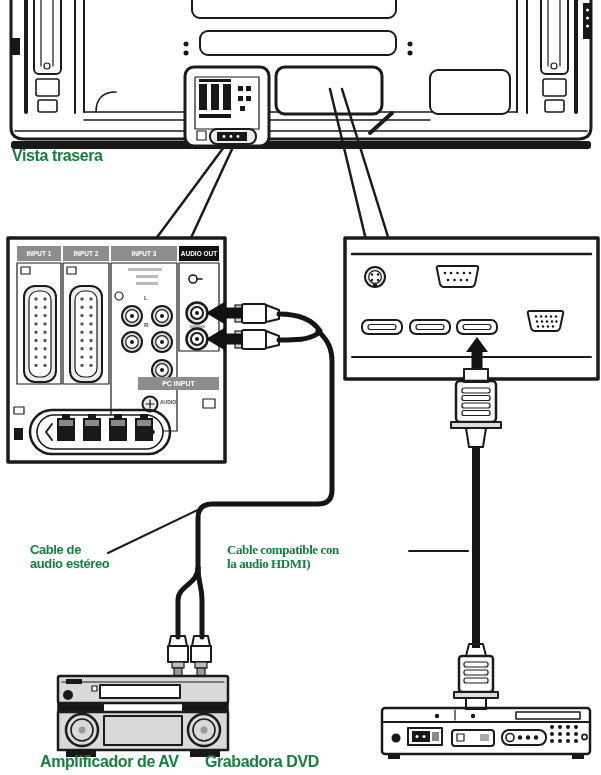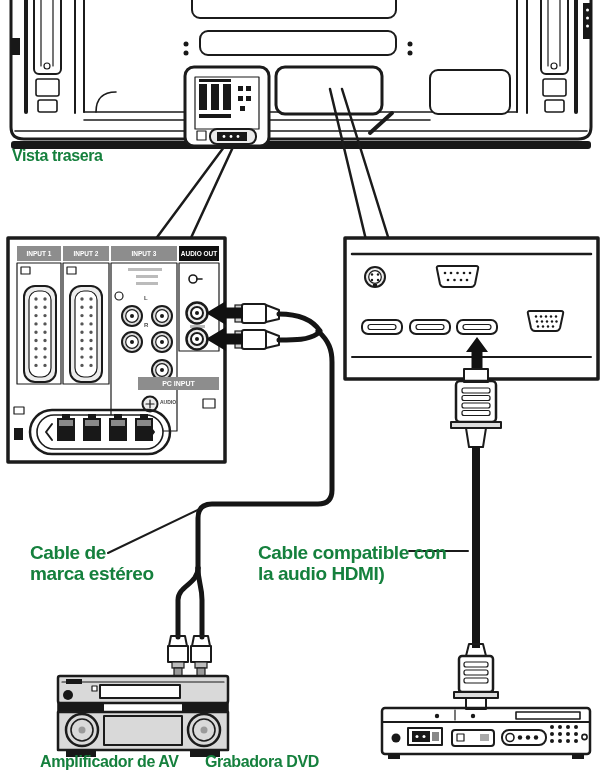--- a/index.html
+++ b/index.html
@@ -7,21 +7,21 @@
          font-family:"Liberation Sans",sans-serif;}
   svg{position:absolute;left:0;top:0;}
   .ln{stroke:#1b1b1b;fill:none;stroke-linecap:round;stroke-linejoin:round;}
   .w1{stroke-width:1.2}.w15{stroke-width:1.6}.w2{stroke-width:2}.w25{stroke-width:2.5}
   .w3{stroke-width:3}.w35{stroke-width:3.5}.w4{stroke-width:4}
   .fw{fill:#ffffff}.fe{fill:#ececec}.fd{fill:#dddddd}.fg{fill:#d9d9d9}
   .dark{fill:#181818;stroke:none}
   .cable{stroke:#151515;fill:none;stroke-width:5;stroke-linecap:round;stroke-linejoin:round;}
   .lbl{position:absolute;font-weight:bold;color:#15803d;letter-spacing:-0.4px;line-height:1.08;}
   .cap{font-size:16px;}
-  .note{font-size:19px;}
+  .note{font-size:13px;}
   .hdr{position:absolute;font-weight:bold;color:#ffffff;font-size:6.5px;letter-spacing:0;
        text-align:center;line-height:15px;overflow:hidden;white-space:nowrap;}
   .tiny{position:absolute;font-weight:bold;color:#4a4a4a;}
 </style>
 </head>
 <body>
 
 <div class="stage">
 
 <svg width="601" height="775" viewBox="0 0 601 775">
@@ -401,23 +401,23 @@
   <div class="hdr" style="left:63px;top:246px;width:46px;">INPUT 2</div>
   <div class="hdr" style="left:111px;top:246px;width:66px;">INPUT 3</div>
   <div class="hdr" style="left:179px;top:246px;width:40px;">AUDIO OUT</div>
   <div class="hdr" style="left:138px;top:377px;width:81px;line-height:13px;font-size:7px;">PC INPUT</div>
   <div class="tiny" style="left:160px;top:399px;font-size:5px;">AUDIO</div>
   <div class="tiny" style="left:144px;top:295px;font-size:6px;">L</div>
   <div class="tiny" style="left:144px;top:322px;font-size:6px;">R</div>
 
   <div class="lbl note" style="left:30px;top:543px;">
     <div>Cable de</div>
-    <div>marca estéreo</div>
+    <div>audio estéreo</div>
   </div>
 
-  <div class="lbl note" style="left:258px;top:543px;">
+  <div class="lbl note" style="left:227px;top:543px;font-family:Liberation Serif, serif;">
     <div>Cable compatible con</div>
     <div>la audio HDMI)</div>
   </div>
 
   <div class="lbl cap" style="left:40px;top:753px;">Amplificador de AV</div>
   <div class="lbl cap" style="left:205px;top:753px;">Grabadora DVD</div>
 </div>
 
 </body></html>

